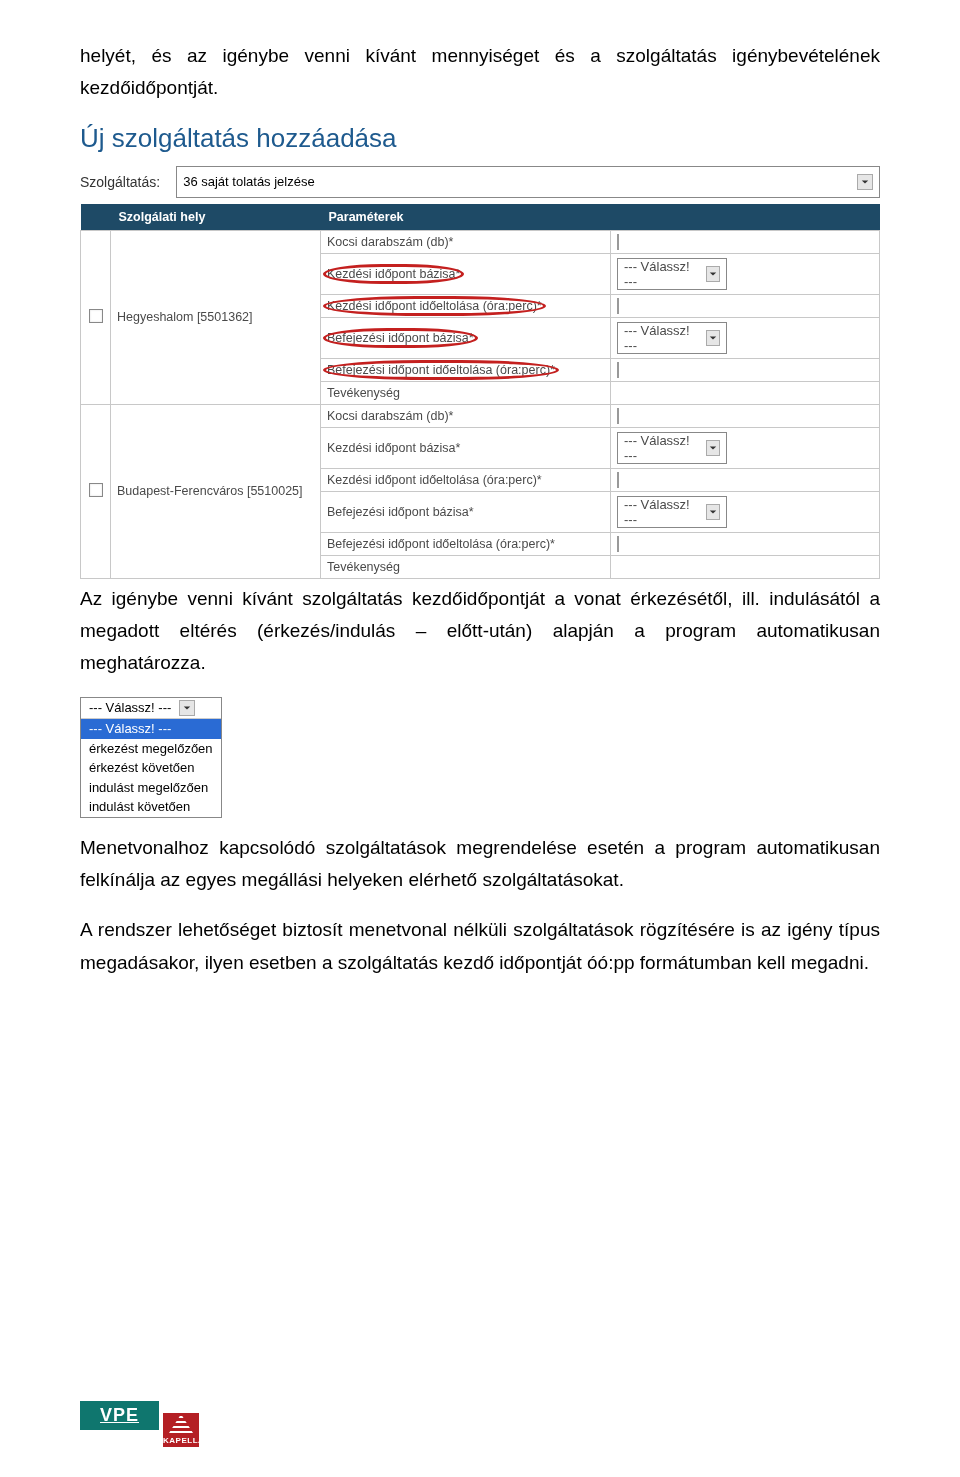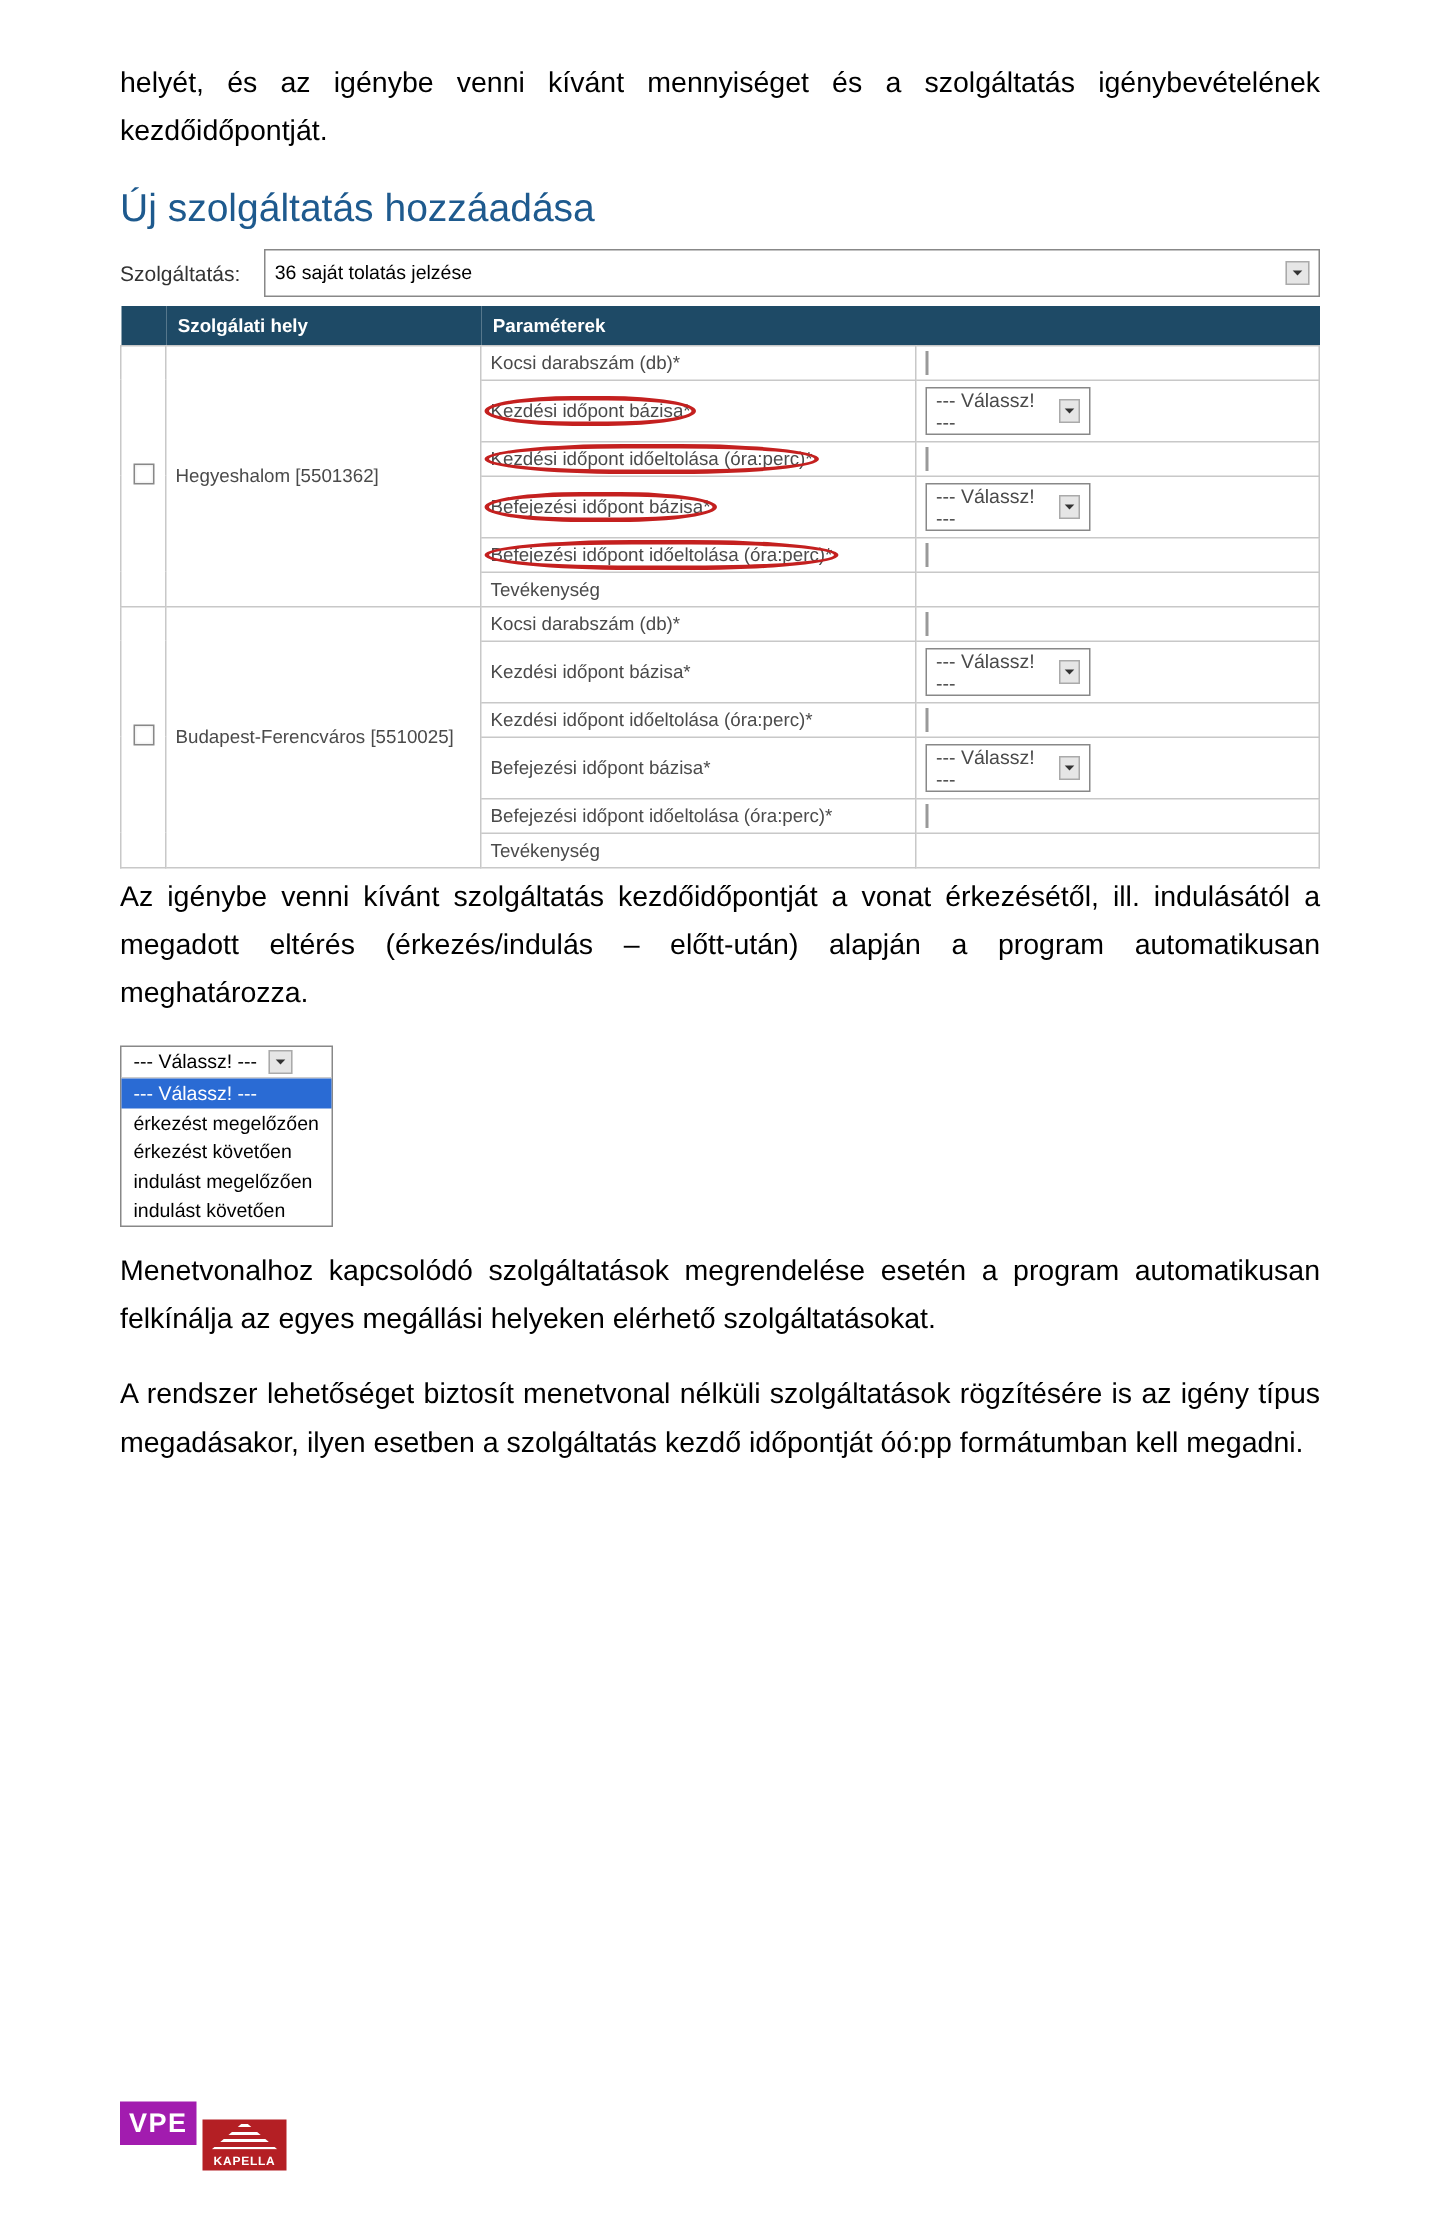--- a/index.html
+++ b/index.html
@@ -137,36 +137,36 @@
     justify-content: space-between;
     align-items: flex-end;
     font-size: 18px;
   }
   .logo {
     display: flex;
     align-items: center;
     gap: 4px;
   }
   .logo-badge {
-    background: #a21caf;
+    background: #0f766e;
     color: #fff;
     font-weight: bold;
-    padding: 4px 6px;
+    padding: 4px 20px;
     font-size: 18px;
     letter-spacing: 1px;
+    text-decoration: underline;
   }
   .logo-tracks {
-    width: 56px;
+    width: 36px;
     height: 34px;
     background: #b41f24;
     position: relative;
     display: flex;
     flex-direction: column;
     justify-content: flex-end;
-    align-items: center;
     padding-bottom: 2px;
     margin-top: 29px;
   }
   .logo-tracks .txt {
     color: #fff;
     font-size: 8px;
     letter-spacing: 0.5px;
     font-weight: bold;
   }
   .logo-tracks::before {

